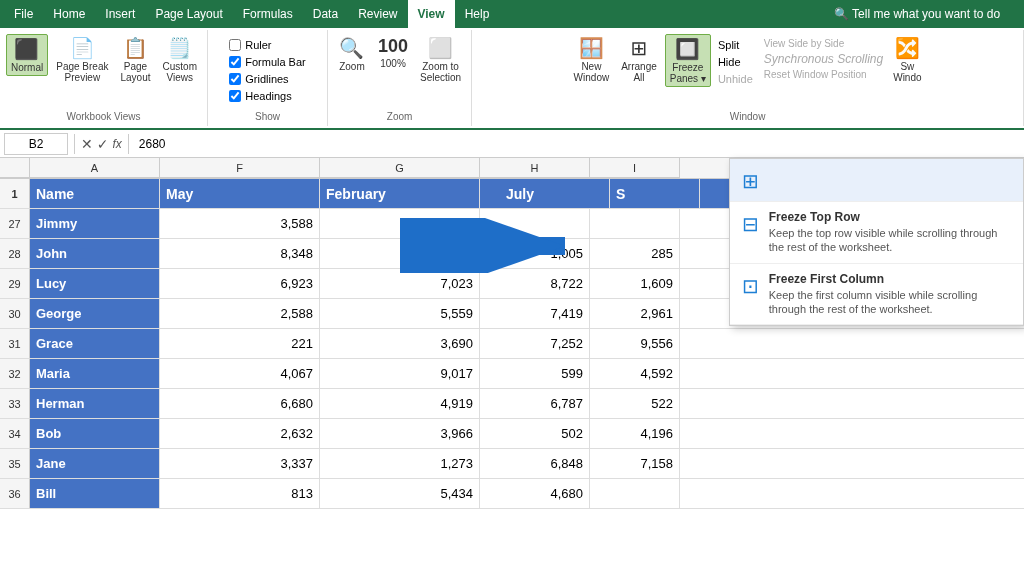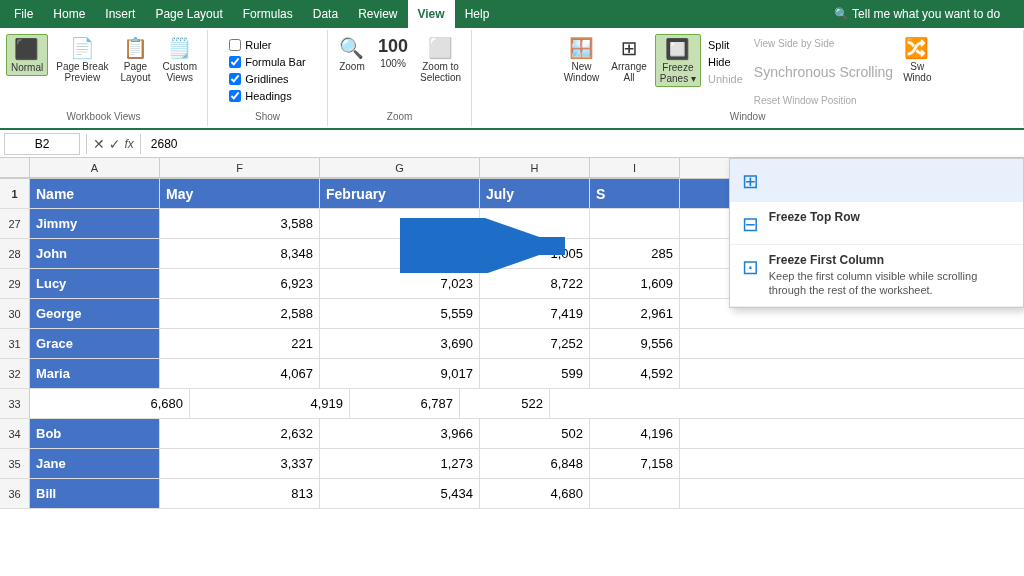--- a/index.html
+++ b/index.html
@@ -20,21 +20,21 @@
     .ribbon-btn { display: flex; flex-direction: column; align-items: center; justify-content: flex-start; padding: 2px 4px; border: none; background: none; cursor: pointer; font-size: 10px; color: #333; min-width: 36px; }
     .ribbon-btn .icon { font-size: 20px; margin-bottom: 1px; }
 
     .checkbox-row { display: flex; align-items: center; gap: 4px; font-size: 11px; padding: 1px 2px; }
     .checkbox-row input { width: 12px; height: 12px; }
 
     .zoom-group .ribbon-group-content { flex-direction: row; gap: 4px; }
 
     
     .formula-bar { display: flex; align-items: center; height: 28px; border-bottom: 1px solid #ccc; background: #fff; padding: 0 4px; gap: 4px; }
-    .cell-ref { width: 76px; border: 1px solid #ccc; height: 22px; padding: 0 4px; font-size: 12px; text-align: center; }
+    .cell-ref { width: 64px; border: 1px solid #ccc; height: 22px; padding: 0 4px; font-size: 12px; text-align: center; }
     .formula-divider { width: 1px; height: 20px; background: #ccc; margin: 0 2px; }
     .formula-icons { display: flex; gap: 4px; color: #555; font-size: 14px; }
     .formula-input { flex: 1; border: none; outline: none; font-size: 12px; padding: 0 4px; }
     .fx-label { font-size: 12px; font-style: italic; color: #555; }
 
     
     .spreadsheet { display: flex; flex-direction: column; height: calc(576px - 130px - 28px); }
     .sheet-header-row { display: flex; background: #f5f5f5; border-bottom: 1px solid #ccc; }
     .col-header { border-right: 1px solid #ccc; border-bottom: 1px solid #ccc; text-align: center; font-size: 11px; color: #333; font-weight: normal; background: #f5f5f5; display: flex; align-items: center; justify-content: center; height: 20px; }
     .row-num-header { width: 30px; min-width: 30px; background: #f5f5f5; }
@@ -168,23 +168,23 @@
             <span>Split</span>
           </button>
           <button style="border:none; background:none; cursor:pointer; text-align:left; padding:1px 3px; font-size:11px;">
             <span>Hide</span>
           </button>
           <button style="border:none; background:none; cursor:pointer; text-align:center; padding:1px 3px; font-size:11px; color:#aaa;">
             <span>Unhide</span>
           </button>
         </div>
 
-        <div style="display:flex; flex-direction:column; gap:15px; font-size:10px; padding-top:4px; margin-left:4px;">
+        <div style="display:flex; flex-direction:column; gap:3px; font-size:10px; padding-top:4px; margin-left:4px;">
           <button style="border:none; background:none; cursor:pointer; text-align:left; font-size:10px; color:#aaa;">View Side by Side</button>
-          <button style="border:none; background:none; cursor:pointer; text-align:right; font-size:14px; color:#aaa;">Synchronous Scrolling</button>
+          <button style="border:none; background:none; cursor:pointer; text-align:right; font-size:12px; color:#aaa;font-style:italic;">Synchronous Scrolling</button>
           <button style="border:none; background:none; cursor:pointer; text-align:left; font-size:10px; color:#aaa;">Reset Window Position</button>
         </div>
 
         <button class="ribbon-btn" style="margin-left:2px;">
           <span class="icon">🔀</span>
           <span style="text-align:center;">Sw<br>Windo</span>
         </button>
       </div>
       <div class="ribbon-group-label">Window</div>
     </div>
@@ -213,21 +213,21 @@
     <div class="col-header col-i">I</div>
   </div>
 
   <div class="sheet-rows">
 
     <div class="sheet-row row-header-blue">
       <div class="row-num" style="background:#f5f5f5; color:#333;">1</div>
       <div class="cell col-a" style="background:#4472c4; color:#fff; font-weight:bold; font-size:14px;">Name</div>
       <div class="cell col-f" style="background:#4472c4; color:#fff; font-weight:bold; font-size:14px;">May</div>
       <div class="cell col-g" style="background:#4472c4; color:#fff; font-weight:bold; font-size:14px;">February</div>
-      <div class="cell col-h" style="background:#4472c4; color:#fff; font-weight:bold; font-size:14px;">July</div>
+      <div class="cell col-h" style="background:#4472c4; color:#fff; font-weight:bold; font-size:14px;margin-left:20px;">July</div>
       <div class="cell col-i" style="background:#4472c4; color:#fff; font-weight:bold; font-size:14px;">S</div>
     </div>
 
     <div id="data-rows-container">
         <div class="sheet-row">
     <div class="row-num">27</div>
     <div class="cell col-a cell-name">Jimmy</div>
     <div class="cell col-f cell-data">3,588</div>
     <div class="cell col-g cell-data">8,701</div>
     <div class="cell col-h cell-data"></div>
@@ -268,20 +268,21 @@
         <div class="sheet-row">
     <div class="row-num">32</div>
     <div class="cell col-a cell-name">Maria</div>
     <div class="cell col-f cell-data">4,067</div>
     <div class="cell col-g cell-data">9,017</div>
     <div class="cell col-h cell-data">599</div>
     <div class="cell col-i cell-data">4,592</div>
   </div>
         <div class="sheet-row">
     <div class="row-num">33</div>
+    <div class="cell col-a cell-name">Herman</div>
     <div class="cell col-f cell-data">6,680</div>
     <div class="cell col-g cell-data">4,919</div>
     <div class="cell col-h cell-data">6,787</div>
     <div class="cell col-i cell-data">522</div>
   </div>
         <div class="sheet-row">
     <div class="row-num">34</div>
     <div class="cell col-a cell-name">Bob</div>
     <div class="cell col-f cell-data">2,632</div>
     <div class="cell col-g cell-data">3,966</div>
@@ -319,20 +320,21 @@
   </div>
 
   <div class="dropdown-menu" style="position:absolute; top:0; right:0; width:295px;">
     <div class="dropdown-item active">
       <div class="dropdown-item-icon">⊞</div>
     </div>
     <div class="dropdown-item">
       <div class="dropdown-item-icon">⊟</div>
       <div class="dropdown-item-text">
         <div class="dropdown-item-title">Freeze Top Row</div>
+        <div class="dropdown-item-desc">Keep the top row visible while scrolling through the rest of the worksheet.</div>
       </div>
     </div>
     <div class="dropdown-item">
       <div class="dropdown-item-icon">⊡</div>
       <div class="dropdown-item-text">
         <div class="dropdown-item-title">Freeze First Column</div>
         <div class="dropdown-item-desc">Keep the first column visible while scrolling through the rest of the worksheet.</div>
       </div>
     </div>
   </div>

